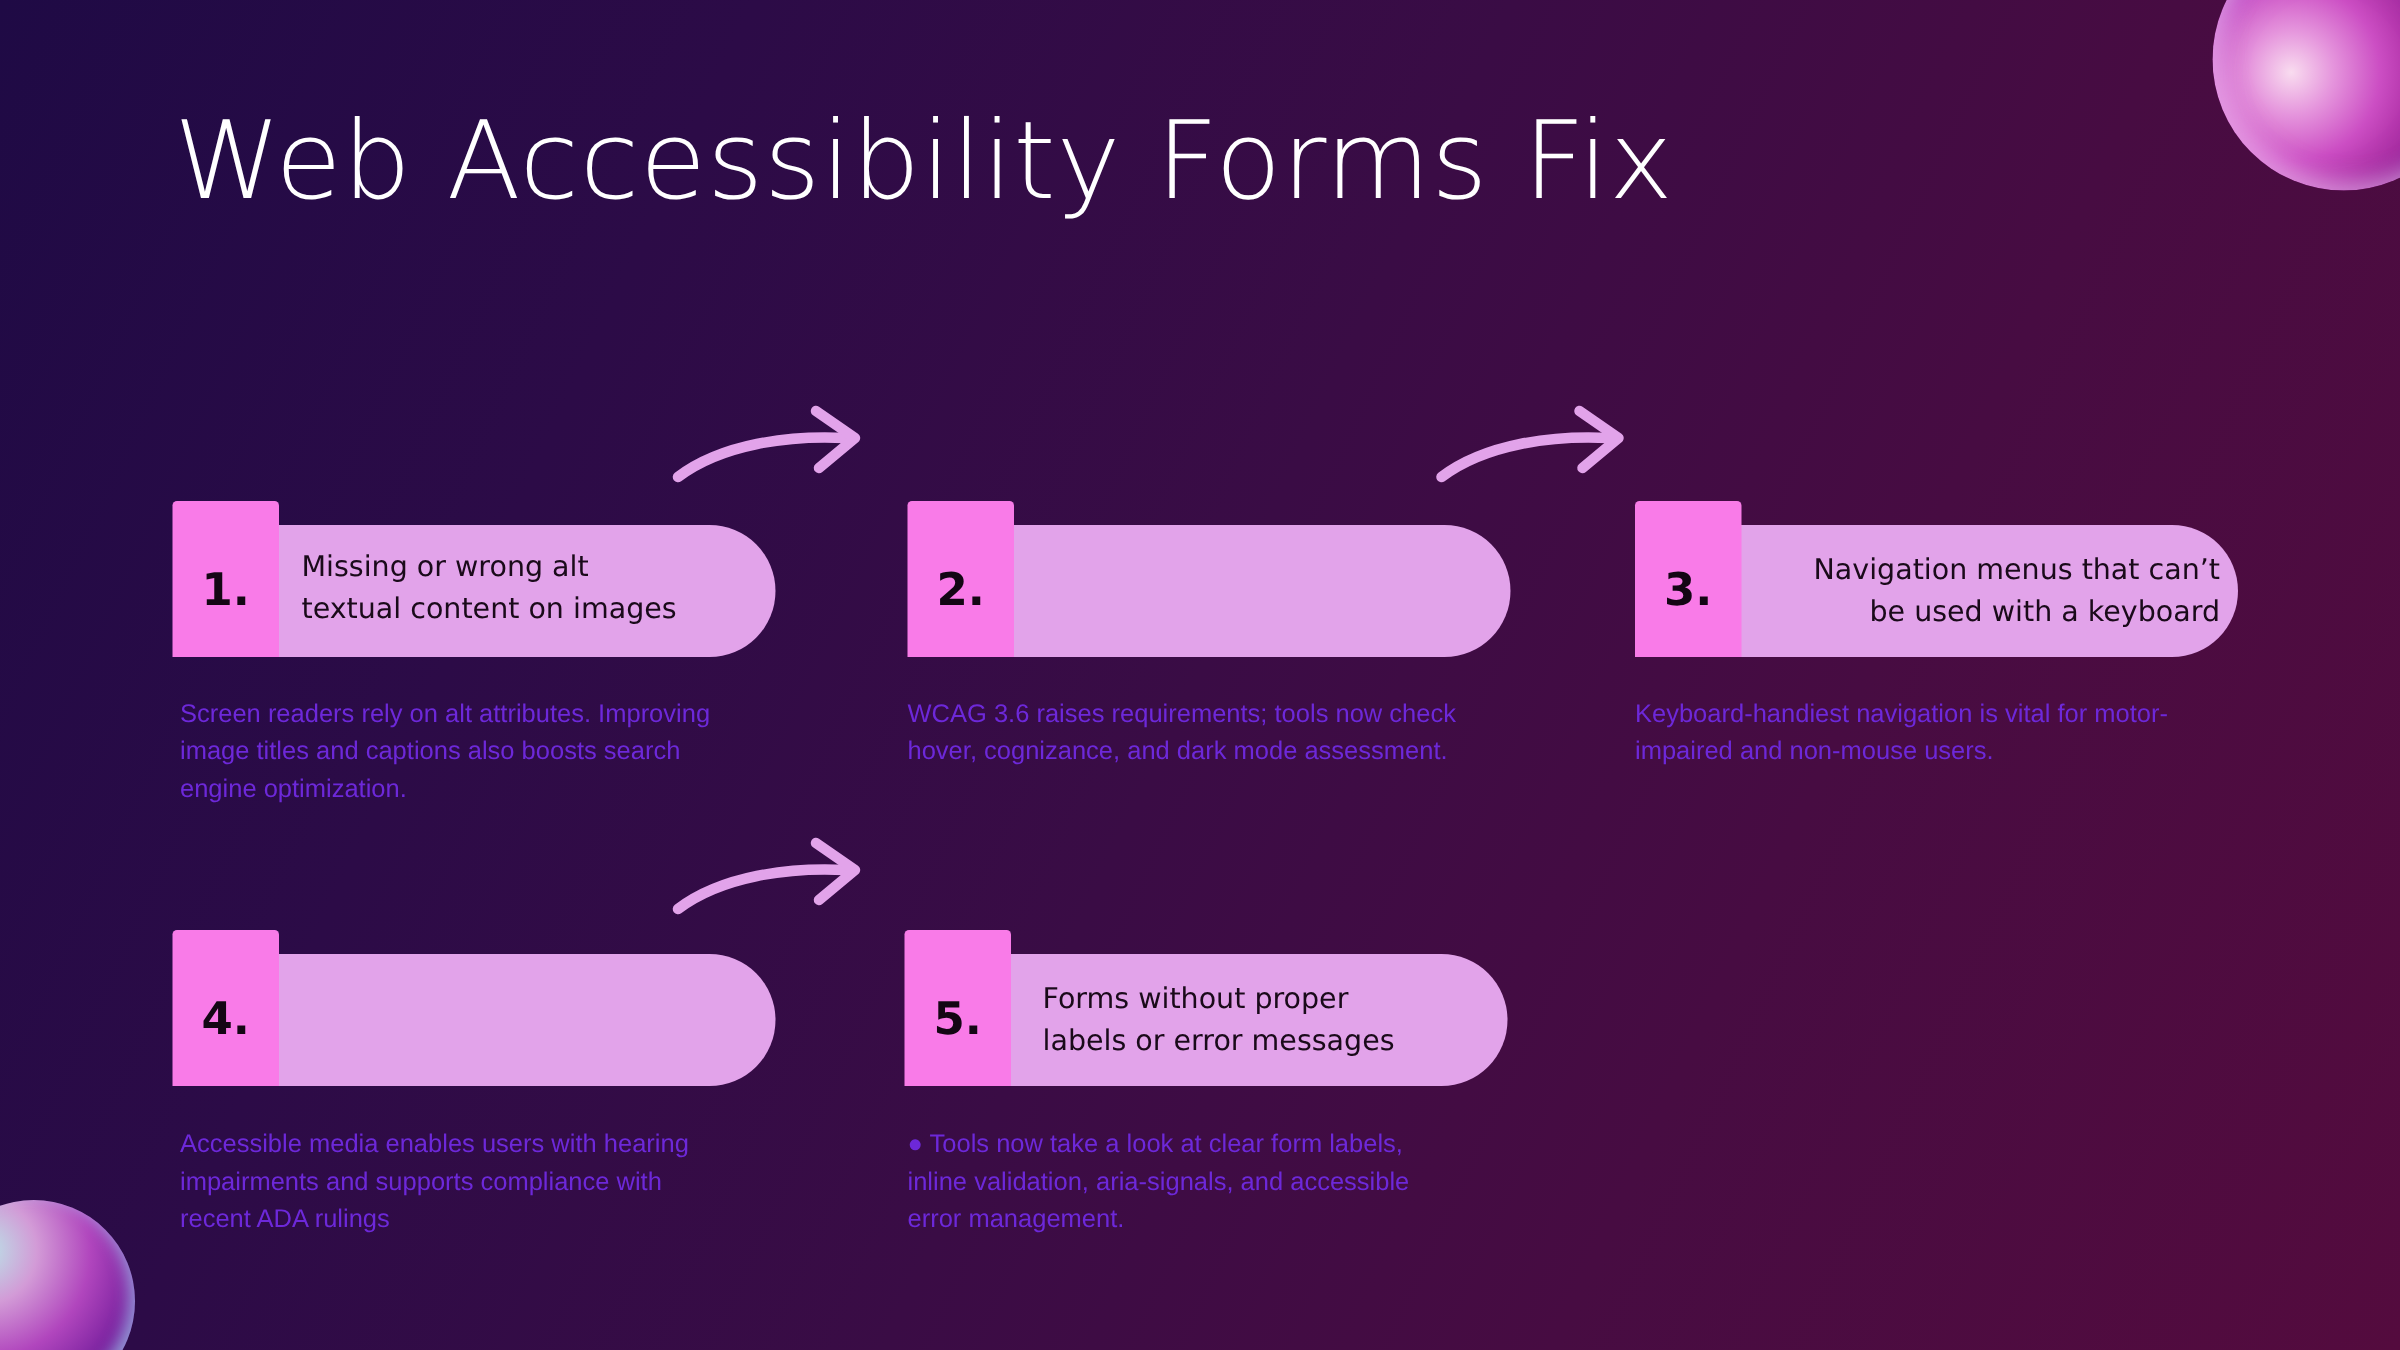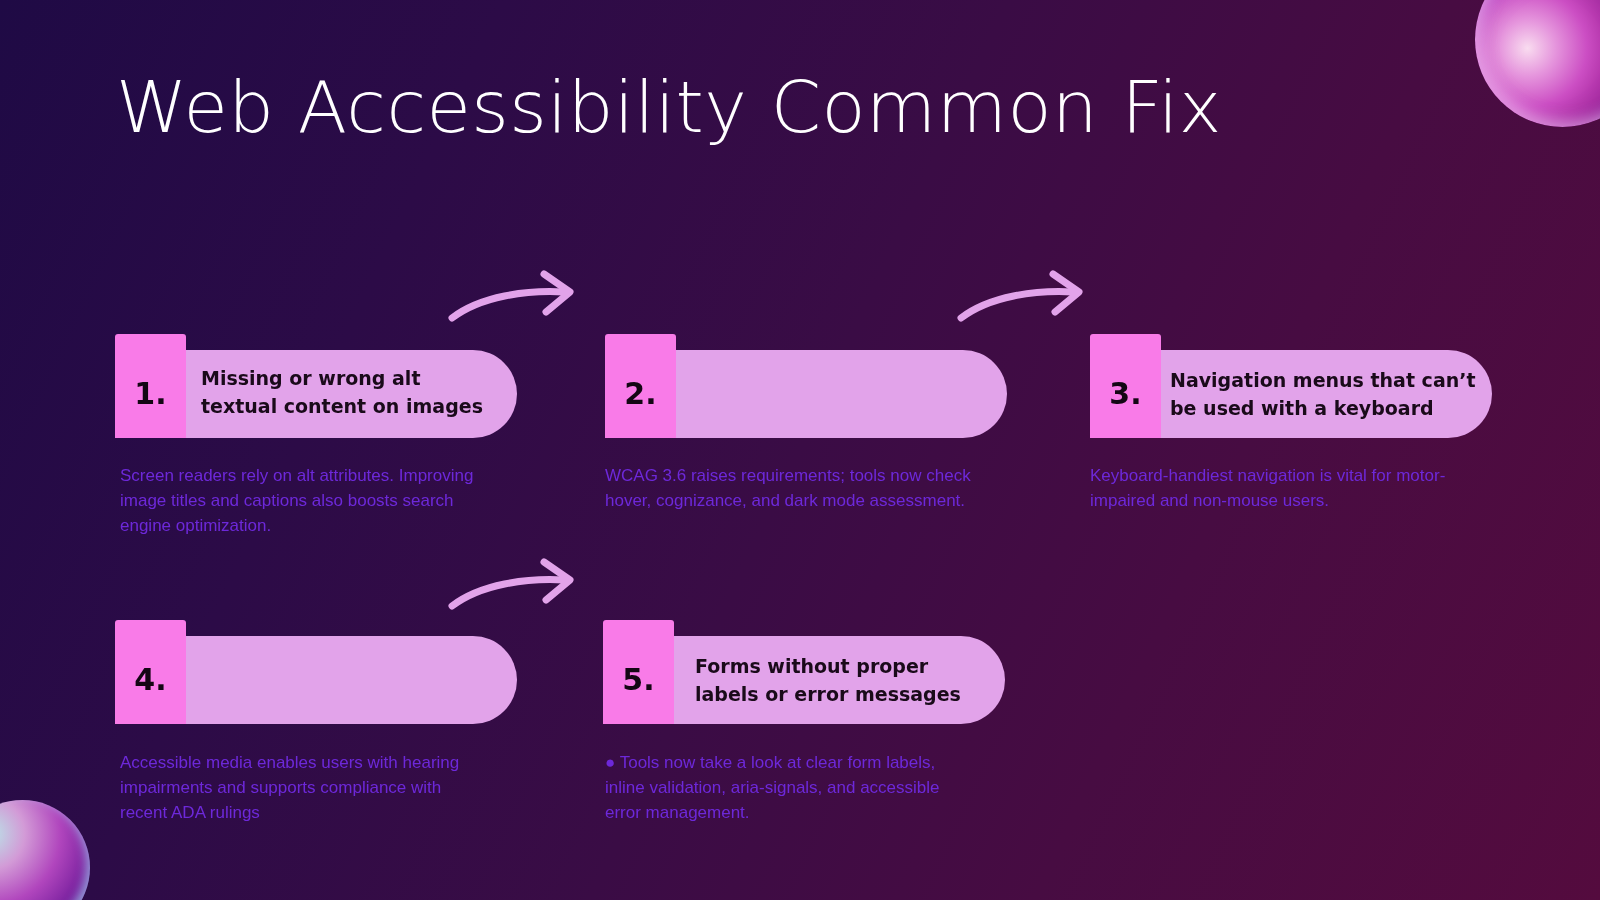--- a/index.html
+++ b/index.html
@@ -67,21 +67,21 @@
       font-family: "DejaVu Sans", sans-serif;
       font-weight: 700;
       font-size: 30px;
       color: #140614;
     }
     .card .heading {
       position: absolute;
       left: 86px; top: 30px;
       width: 310px;
       font-family: "DejaVu Sans", sans-serif;
-      font-weight: 700;
+      font-weight: 400;
       font-size: 19px;
       line-height: 28px;
       color: #1a0a1a;
       white-space: pre-line;
     }
     .desc {
       position: absolute;
       width: 400px;
       font-family: "Liberation Sans", sans-serif;
       font-size: 17px;
@@ -90,21 +90,21 @@
       white-space: pre-line;
     }
   </style>
 </head>
 <body>
 
 <div class="sphere sphere-top"></div>
 <div class="sphere sphere-bottom"></div>
 
 <h1 class="title">
-  <div>Web Accessibility Common Fix</div>
+  <div>Web Accessibility Forms Fix</div>
 </h1>
 
 <svg class="arrow" style="left:446px; top:268px;" viewBox="0 0 135 60">
   <path d="M6 50 C 35 28, 80 22, 118 24" stroke="#e2a3ea" stroke-width="7" fill="none" stroke-linecap="round"></path>
   <path d="M98 6 L124 24 L100 44" stroke="#e2a3ea" stroke-width="7" fill="none" stroke-linecap="round" stroke-linejoin="round"></path>
 </svg>
 <svg class="arrow" style="left:955px; top:268px;" viewBox="0 0 135 60">
   <path d="M6 50 C 35 28, 80 22, 118 24" stroke="#e2a3ea" stroke-width="7" fill="none" stroke-linecap="round"></path>
   <path d="M98 6 L124 24 L100 44" stroke="#e2a3ea" stroke-width="7" fill="none" stroke-linecap="round" stroke-linejoin="round"></path>
 </svg>
@@ -132,21 +132,21 @@
   </div>
 </div>
 <div class="desc" style="left:605px; top:463px;">WCAG 3.6 raises requirements; tools now check
 hover, cognizance, and dark mode assessment.</div>
 
 <div class="card" style="left:1090px; top:334px;">
   <div class="pill"></div>
   <div class="num-box">
     <span class="num">3.</span>
   </div>
-  <div class="heading" style="left:80px; top:32px;">Navigation menus that can’t
+  <div class="heading" style="left:80px; top:32px;text-align:right;">Navigation menus that can’t
 be used with a keyboard</div>
 </div>
 <div class="desc" style="left:1090px; top:463px;">Keyboard-handiest navigation is vital for motor-
 impaired and non-mouse users.</div>
 
 <div class="card" style="left:115px; top:620px;">
   <div class="pill"></div>
   <div class="num-box">
     <span class="num">4.</span>
   </div>

